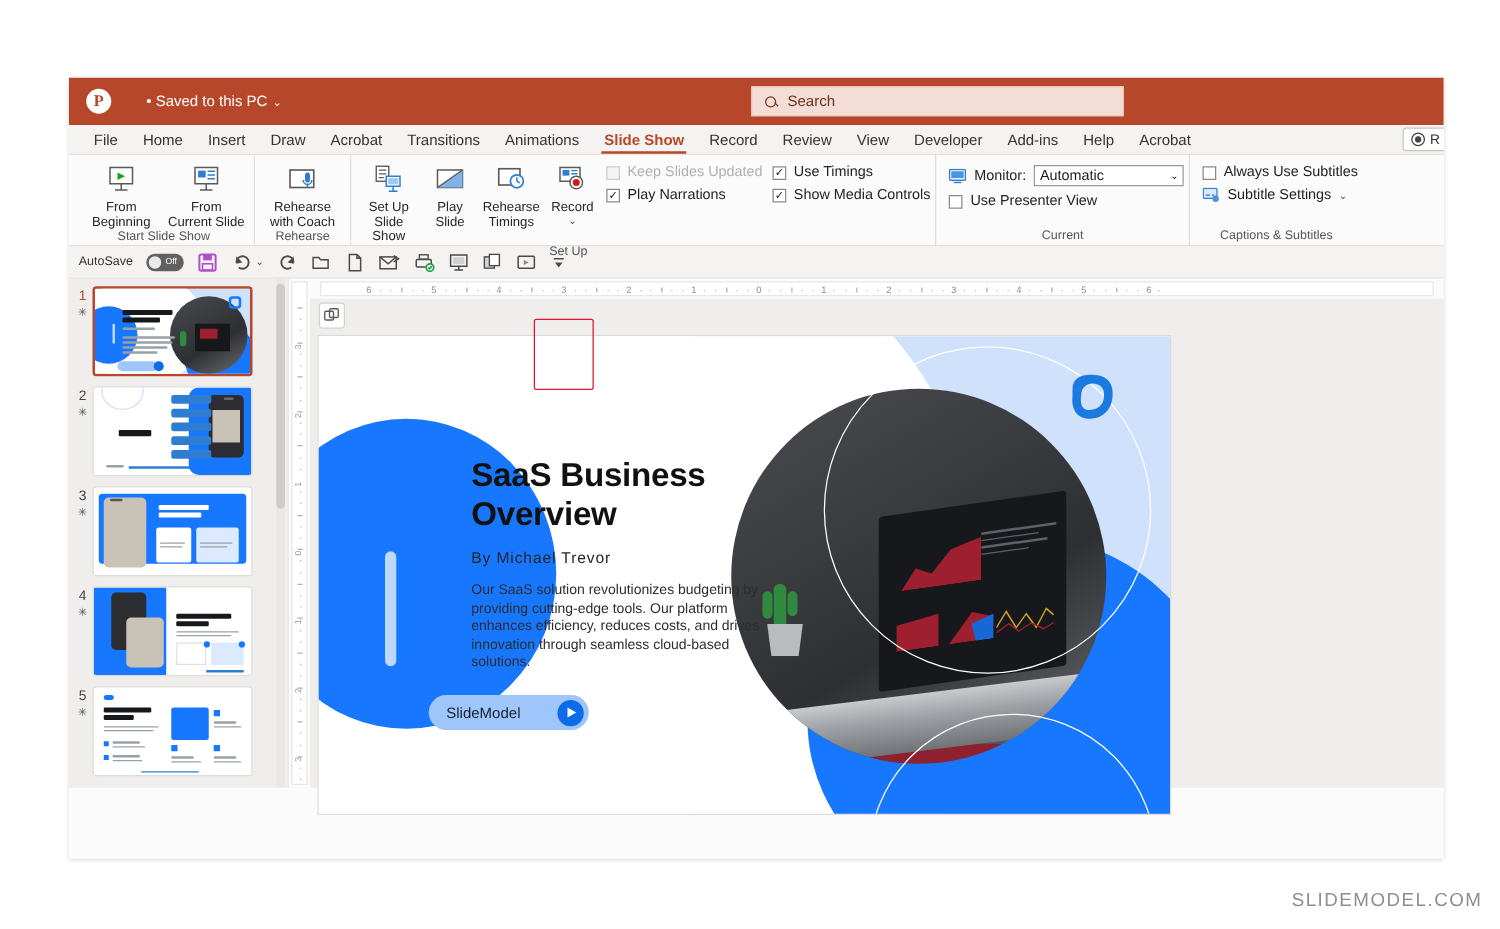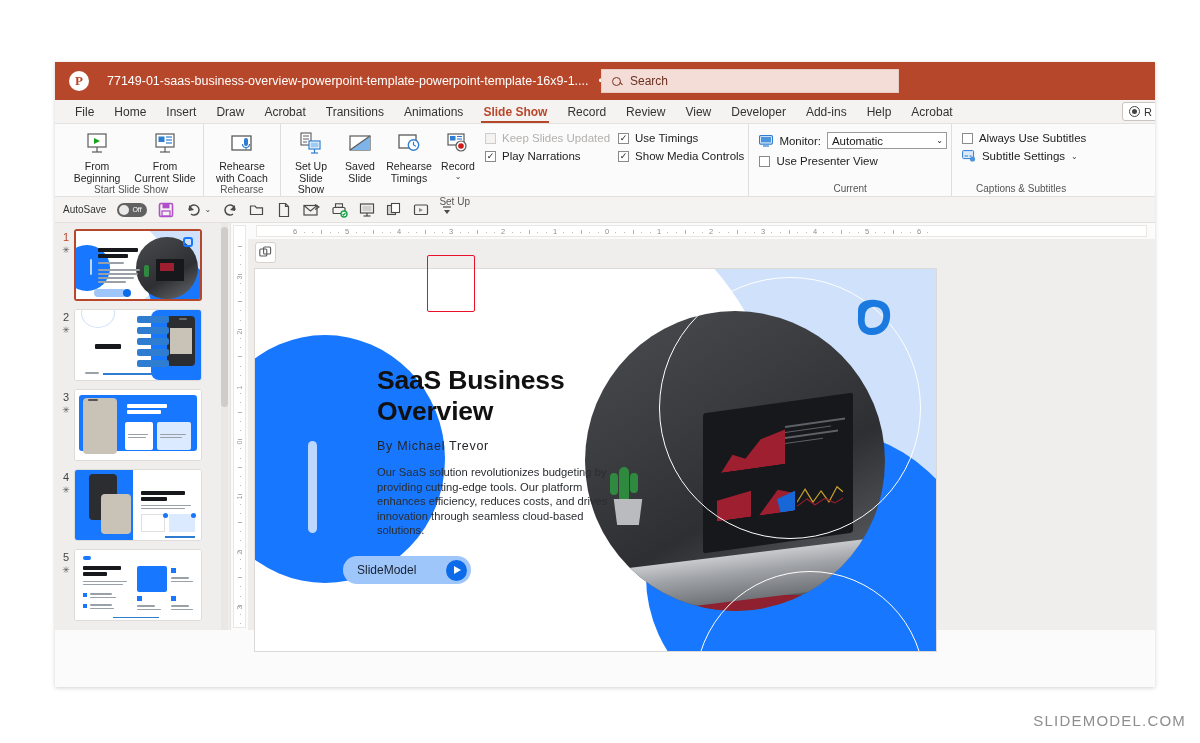--- a/index.html
+++ b/index.html
@@ -306,21 +306,20 @@
   .m-txt{ position:absolute; background:#9aa0a8; border-radius:1px; }
   .m-hdr{ position:absolute; background:#16181c; border-radius:1px; }
 </style>
 </head>
 <body>
 
 <div class="app-window">
 
   <div class="titlebar">
     <div class="pp-logo">P</div>
-    <div class="doc-title">77149-01-saas-business-overview-powerpoint-template-powerpoint-template-16x9-1....</div>
     <div class="saved-state">
       <span>• Saved to this PC</span><span class="chev">⌄</span>
     </div>
     <div class="searchbox">
       <i class="mag"></i>
       <span>Search</span>
     </div>
   </div>
 
   <div class="tabbar">
@@ -429,21 +428,21 @@
 
         <div class="bigbtn w46">
           <div class="ic">
             <svg width="26" height="26" viewBox="0 0 26 26">
               <rect x="3" y="5" width="20" height="14" fill="#fff" stroke="#5a5a5a" stroke-width="1.2"></rect>
               <polygon points="3,19 23,5 23,19" fill="#7fb4e8"></polygon>
               <line x1="3" y1="19" x2="23" y2="5" stroke="#5a5a5a" stroke-width="1.2"></line>
             </svg>
           </div>
           <div class="bigbtn-label">
-            <span>Saved</span><br>
+            <span>Play</span><br>
             <span>Slide</span>
           </div>
         </div>
 
         <div class="bigbtn w52">
           <div class="ic">
             <svg width="26" height="26" viewBox="0 0 26 26">
               <rect x="3" y="4" width="17" height="13" fill="#fff" stroke="#5a5a5a" stroke-width="1.3"></rect>
               <circle cx="17.5" cy="14" r="5.2" fill="#fff" stroke="#2f7dd1" stroke-width="1.4"></circle>
               <line x1="17.5" y1="14" x2="17.5" y2="10.8" stroke="#2f7dd1" stroke-width="1.2"></line>

